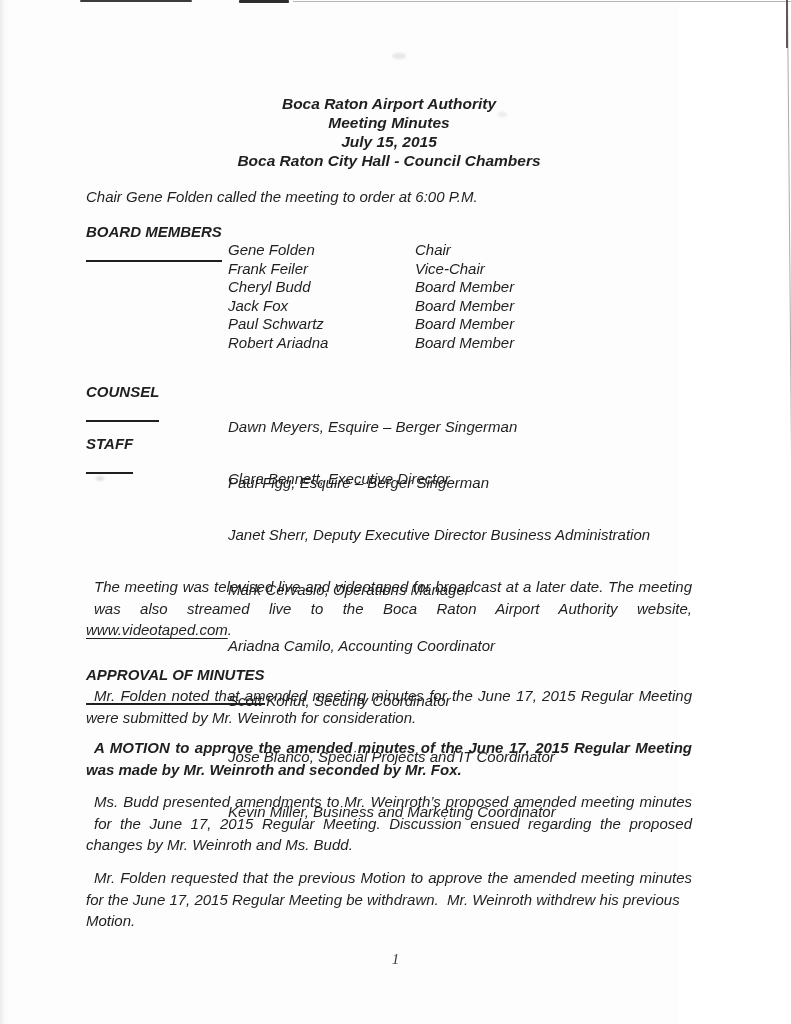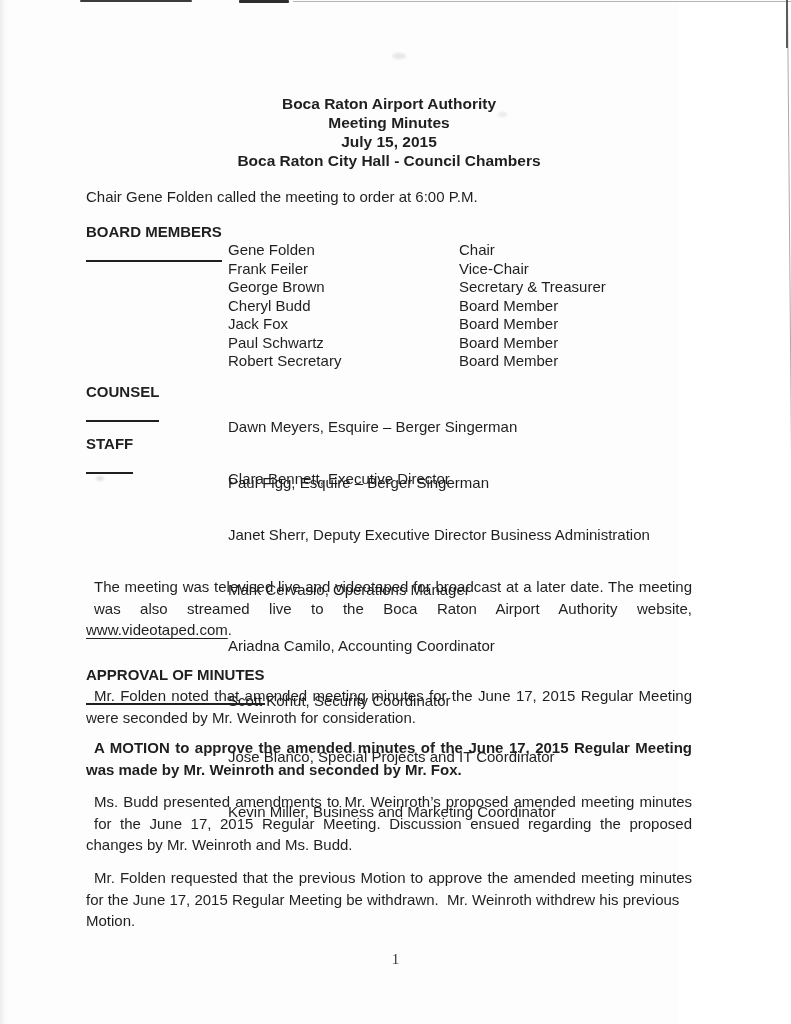--- a/index.html
+++ b/index.html
@@ -6,20 +6,21 @@
   body{
     width:791px;height:1024px;
     background:#ffffff;
     font-family:"Liberation Sans", sans-serif;
     color:#1f1f1f;
     overflow:hidden;
   }
   .page{
     position:relative;width:679px;height:1024px;
     background:linear-gradient(90deg,#ececec 0px,#fafafa 5px,#fdfdfd 10px,#fdfdfd 100%);
+    font-style:italic;
   }
   
   .top-seg1{position:absolute;left:80px;top:0;width:112px;height:2px;background:#3c3c3c;border-radius:1px;}
   .top-seg2{position:absolute;left:239px;top:0;width:50px;height:3px;background:#2e2e2e;border-radius:1px;}
   .top-faint{position:absolute;left:293px;top:1px;width:498px;height:1px;background:#b4b4b4;}
   .right-edge{position:absolute;left:787px;top:-2px;width:1.4px;height:1030px;background:#ababab;transform:rotate(-0.5deg);transform-origin:top left;}
   .right-edge-dark{position:absolute;left:786px;top:0;width:2px;height:48px;background:#5a5a5a;}
   .smudge1{position:absolute;left:392px;top:53px;width:14px;height:6px;background:#e6e6e6;border-radius:50%;filter:blur(1px);}
   .smudge2{position:absolute;left:498px;top:112px;width:9px;height:5px;background:#ebebeb;border-radius:50%;filter:blur(1px);}
   .smudge3{position:absolute;left:96px;top:476px;width:8px;height:5px;background:#e2e2e2;border-radius:50%;filter:blur(1px);}
@@ -28,21 +29,21 @@
   .blk{position:absolute;left:0;width:606px;}
 
   .doc-header{top:94px;text-align:center;font-weight:bold;font-size:15.5px;line-height:19px;}
   .intro{top:186px;white-space:pre;}
 
   .sec-head{font-weight:bold;}
   .sec-head .ul{display:inline-block;border-bottom:2px solid #1f1f1f;padding-bottom:17px;}
 
   .board-head{top:221px;}
   .board-list{top:241px;left:142px;line-height:18.5px;width:464px;}
-  .board-row{display:flex;gap:44px;}
+  .board-row{display:flex;}
   .board-name{width:187px;flex:0 0 187px;white-space:pre;}
   .board-role{white-space:pre;}
 
   .counsel-head{top:381px;}
   .counsel-list{top:381px;left:142px;line-height:18.5px;white-space:pre;}
   .staff-head{top:433px;}
   .staff-list{top:433px;left:142px;line-height:18.5px;white-space:pre;}
 
   .broadcast{top:576px;}
   .approval-head{top:664px;}
@@ -88,37 +89,33 @@
     <div class="blk board-list">
       <div class="board-row">
         <span class="board-name">Gene Folden</span>
         <span class="board-role">Chair</span>
       </div>
       <div class="board-row">
         <span class="board-name">Frank Feiler</span>
         <span class="board-role">Vice-Chair</span>
       </div>
       <div class="board-row">
-        <span class="board-name">George Brown</span>
-        <span class="board-role">Secretary &amp; Treasurer</span>
-      </div>
-      <div class="board-row">
         <span class="board-name">Cheryl Budd</span>
         <span class="board-role">Board Member</span>
       </div>
       <div class="board-row">
         <span class="board-name">Jack Fox</span>
         <span class="board-role">Board Member</span>
       </div>
       <div class="board-row">
         <span class="board-name">Paul Schwartz</span>
         <span class="board-role">Board Member</span>
       </div>
       <div class="board-row">
-        <span class="board-name">Robert Secretary</span>
+        <span class="board-name">Robert Ariadna</span>
         <span class="board-role">Board Member</span>
       </div>
     </div>
 
     <div class="blk counsel-head sec-head">
       <span class="ul">COUNSEL</span>
     </div>
     <div class="blk counsel-list">
       <div>Dawn Meyers, Esquire – Berger Singerman</div>
       <div>Paul Figg, Esquire – Berger Singerman</div>
@@ -141,21 +138,21 @@
       <div class="jline">The meeting was televised live and videotaped for broadcast at a later date. The meeting</div>
       <div class="jline">was also streamed live to the Boca Raton Airport Authority website,</div>
       <div class="lline"><span class="link">www.videotaped.com</span><span>.</span></div>
     </div>
 
     <div class="blk approval-head sec-head">
       <span class="ul">APPROVAL OF MINUTES</span>
     </div>
     <div class="blk approval-para">
       <div class="jline">Mr. Folden noted that amended meeting minutes for the June 17, 2015 Regular Meeting</div>
-      <div class="lline">were seconded by Mr. Weinroth for consideration.</div>
+      <div class="lline">were submitted by Mr. Weinroth for consideration.</div>
     </div>
 
     <div class="blk motion-para">
       <div class="jline">A MOTION to approve the amended minutes of the June 17, 2015 Regular Meeting</div>
       <div class="lline">was made by Mr. Weinroth and seconded by Mr. Fox.</div>
     </div>
 
     <div class="blk budd-para">
       <div class="jline">Ms. Budd presented amendments to Mr. Weinroth’s proposed amended meeting minutes</div>
       <div class="jline">for the June 17, 2015 Regular Meeting.  Discussion ensued regarding the proposed</div>

